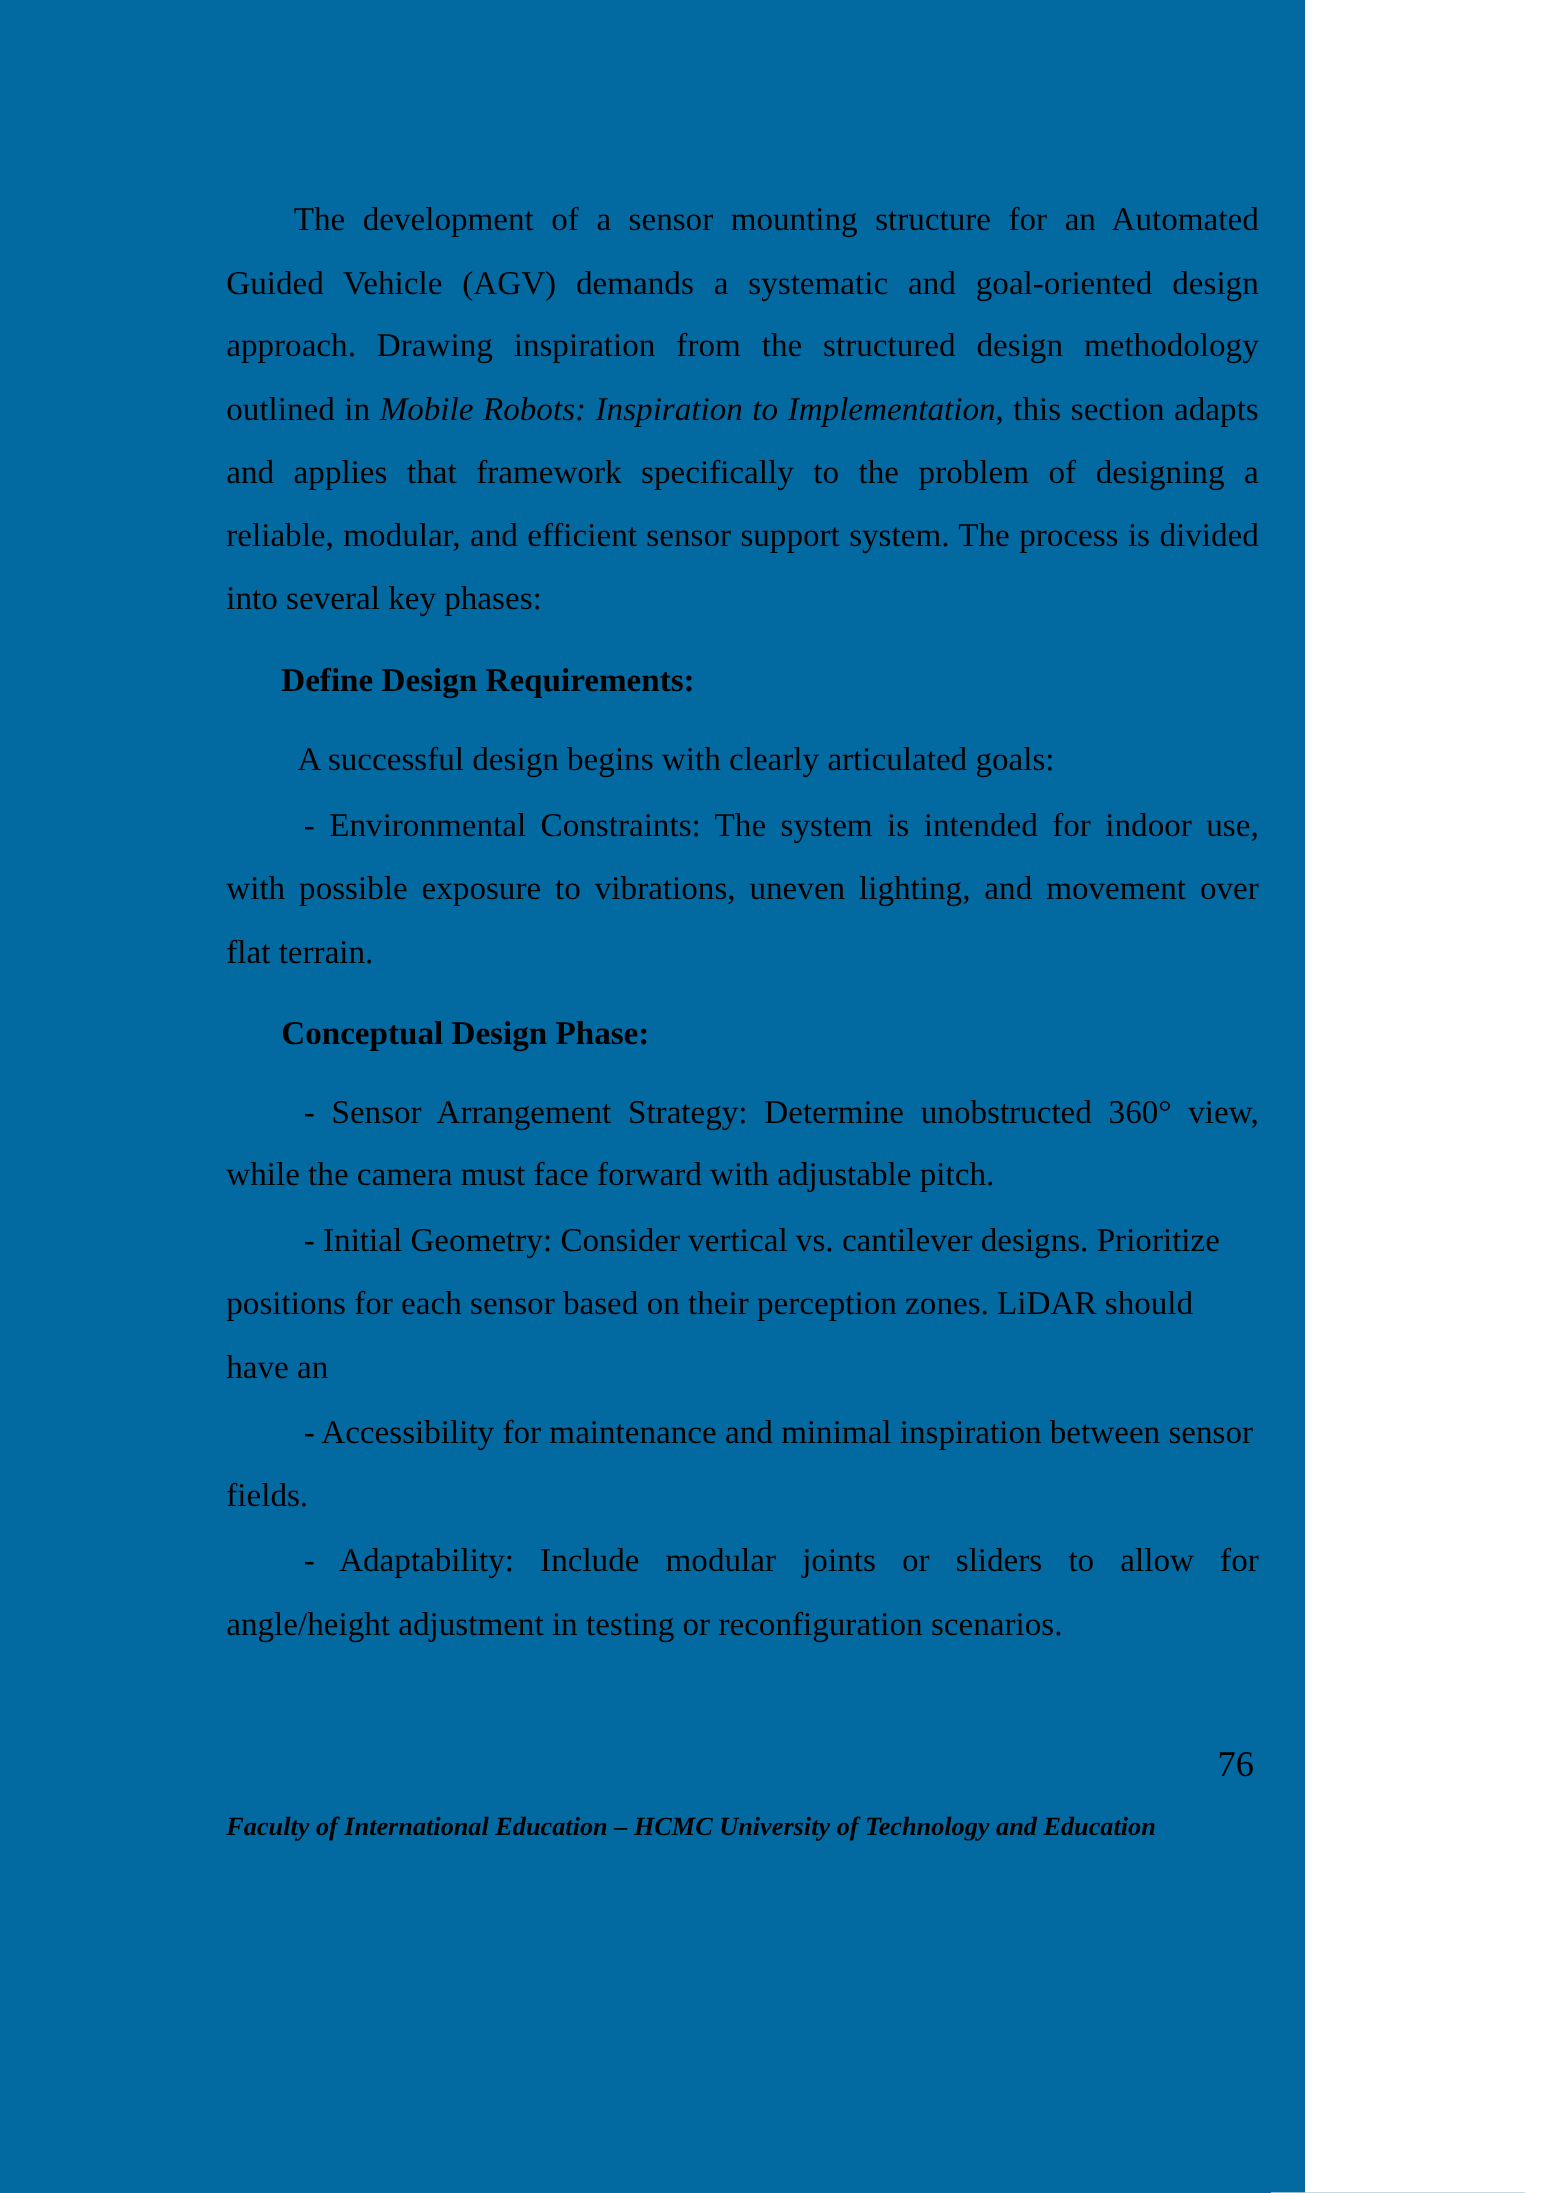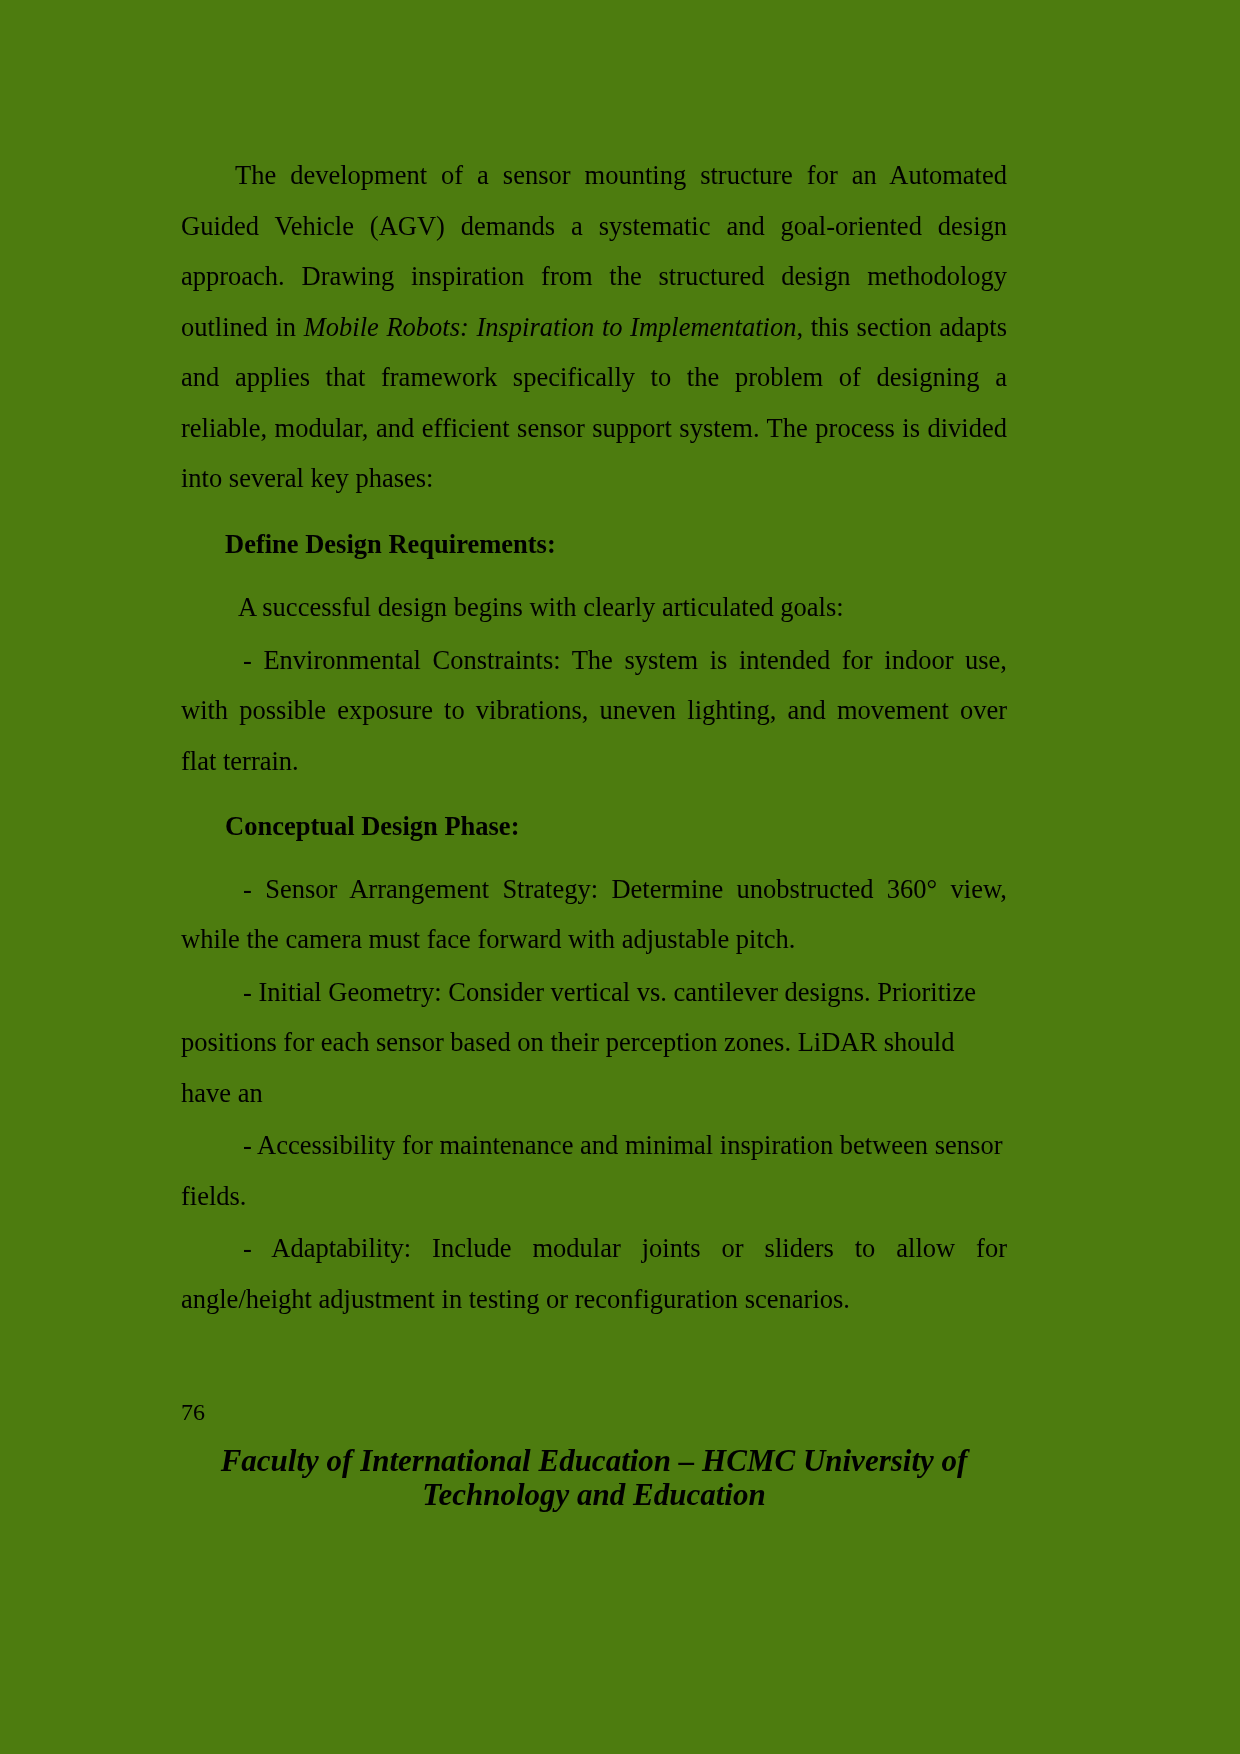--- a/index.html
+++ b/index.html
@@ -7,23 +7,23 @@
     margin: 0;
     padding: 0;
     background: #ffffff;
   }
   body {
     font-family: "Liberation Serif", "DejaVu Serif", serif;
     color: #000000;
   }
   .page {
     position: relative;
-    width: 1240px;
+    width: 1044px;
     height: 1754px;
-    background: #4d7c0f;
+    background: #0369a1;
     box-sizing: border-box;
     overflow: hidden;
   }
   .content {
     position: absolute;
     left: 181px;
     top: 150px;
     width: 826px;
   }
   p {
@@ -65,29 +65,29 @@
   .ital {
     font-style: italic;
   }
   .footer {
     position: absolute;
     left: 181px;
     top: 1395px;
     width: 826px;
   }
   .page-number {
-    font-size: 24px;
+    text-align: right;
+    font-size: 29px;
     line-height: 34px;
     padding-right: 4px;
   }
   .footer-line {
-    text-align: center;
     font-style: italic;
     font-weight: bold;
-    font-size: 31px;
+    font-size: 21px;
     line-height: 34px;
     margin-top: 15px;
   }
 </style>
 </head>
 <body>
 
 <div class="page">
 
   <div class="content">

